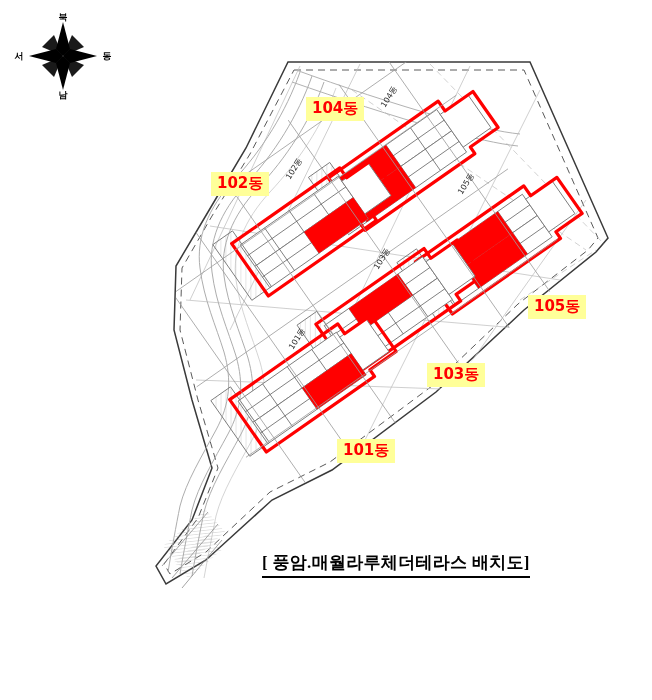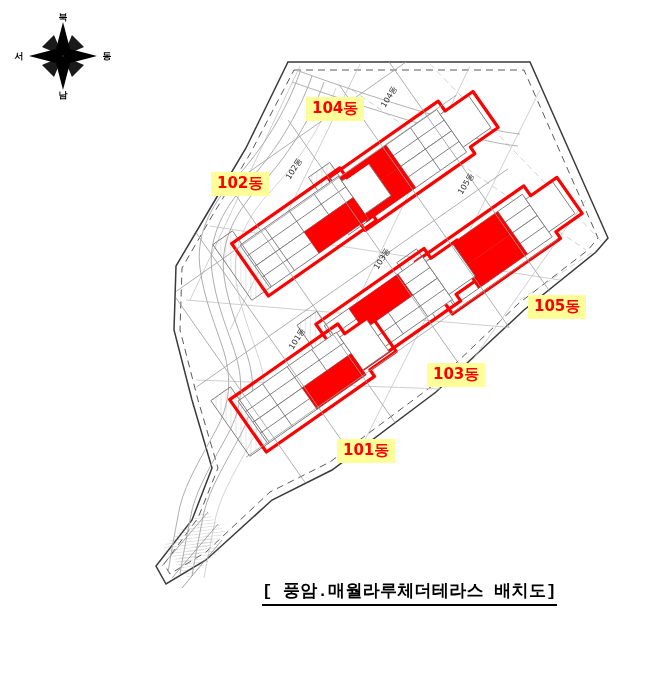--- a/index.html
+++ b/index.html
@@ -33,22 +33,21 @@
   .plan-title{
     position:absolute;
     left:262px;top:551px;
     font-size:17px;
     font-weight:bold;
     color:#000;
     white-space:nowrap;
     border-bottom:2px solid #000;
     padding-bottom:2px;
     letter-spacing:0.3px;
-    font-family:Liberation Mono, monospace;
-    margin-top:28px;
+    font-family:Liberation Serif, serif;
   }
 </style>
 </head>
 <body>
 
 <div id="stage">
 
   <div class="compass">
     <svg viewBox="0 0 110 92" width="110" height="92">
       <g transform="translate(55,48)">

